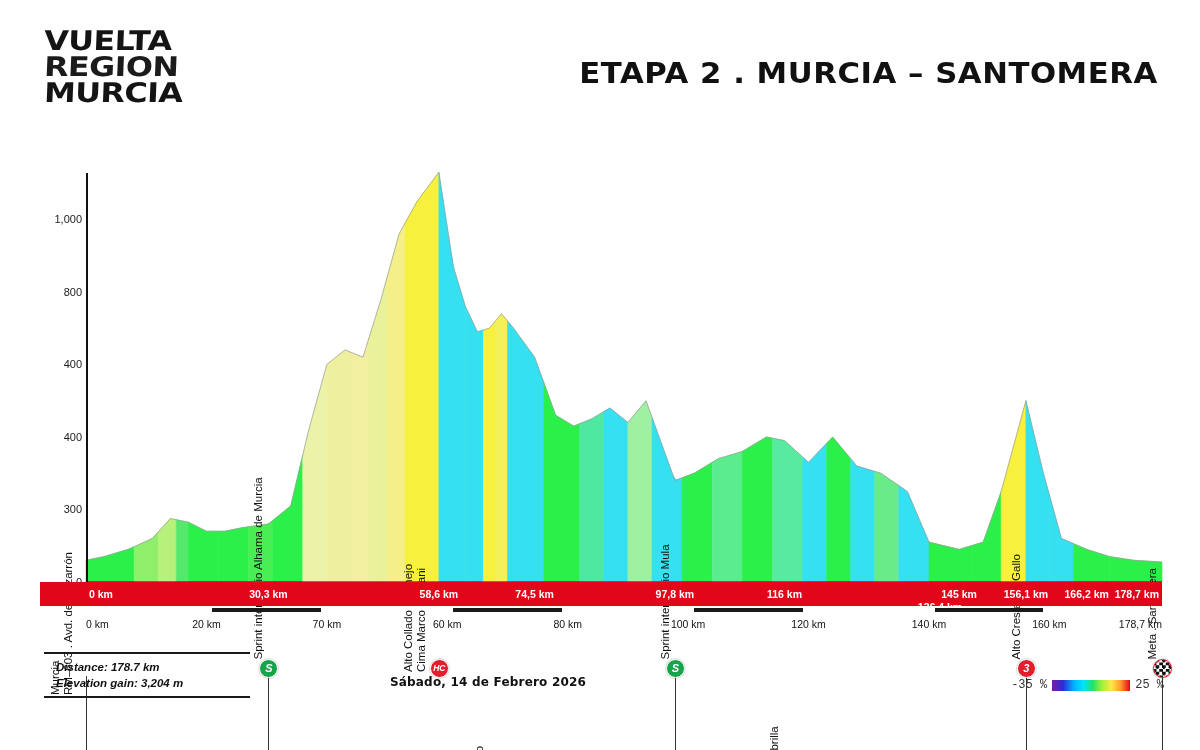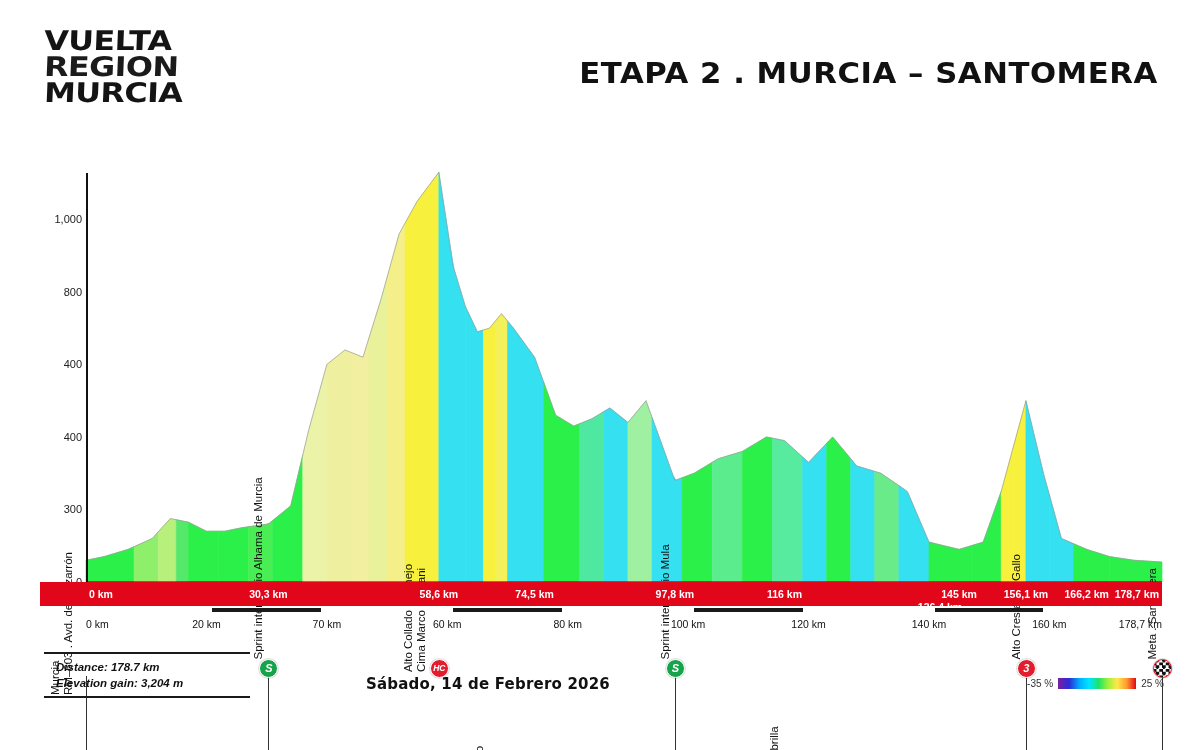--- a/index.html
+++ b/index.html
@@ -174,31 +174,31 @@
     font-family: "Liberation Sans", sans-serif;
   }
 
   #date {
     position: absolute;
     left: 0; width: 976px;
     top: 675px;
     text-align: center;
     font-family: "DejaVu Sans", sans-serif;
     font-weight: bold;
-    font-size: 15px;
+    font-size: 12px;
     color: #111;
     letter-spacing: 0.2px;
   }
 
   #legend {
     position: absolute;
     right: 36px; top: 678px;
     display: flex; align-items: center; gap: 5px;
   }
-  #legend .lg-text { font-size: 10px; color: #333; font-family: Liberation Sans, sans-serif; }
+  #legend .lg-text { font-size: 12px; color: #333; font-family: Liberation Mono, monospace; }
   #legend .lg-bar {
     width: 78px; height: 11px;
     background: linear-gradient(to right,
       #7a1fa2 0%, #2b2bd6 14%, #00b0ff 28%, #00e5ff 40%,
       #1ee36a 52%, #9ff03a 64%, #ffe84a 76%, #ff9a2e 88%, #e2061a 100%);
   }
 </style>
 </head>
 <body>
 

